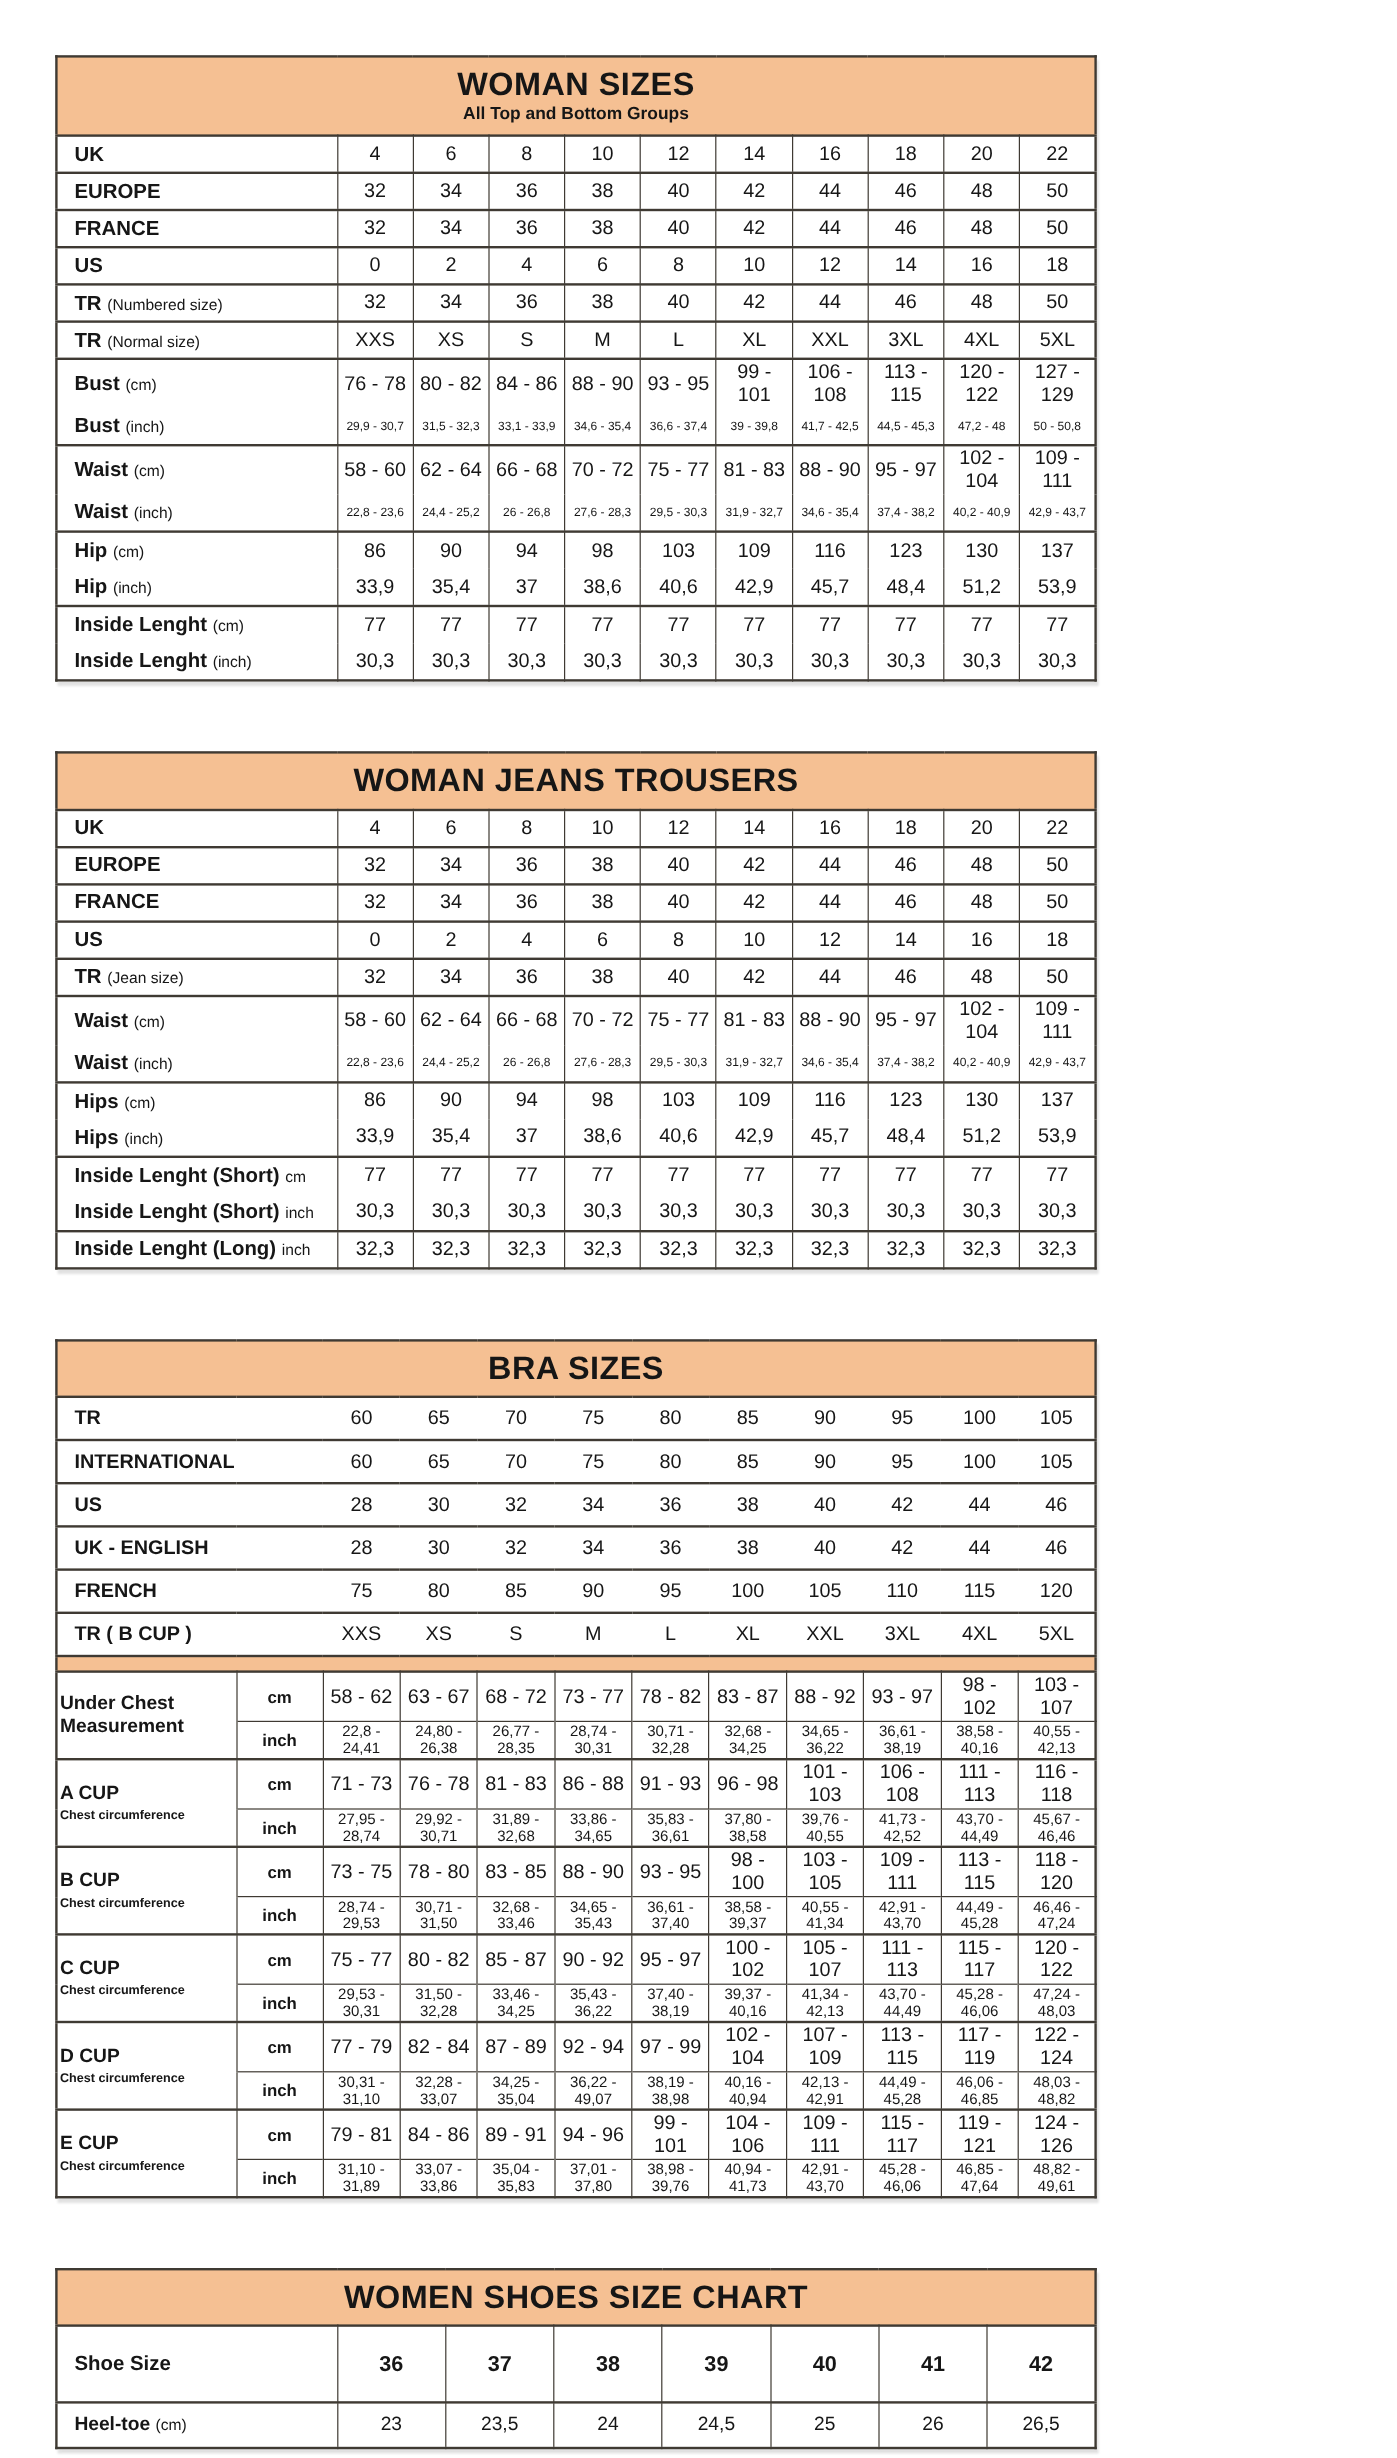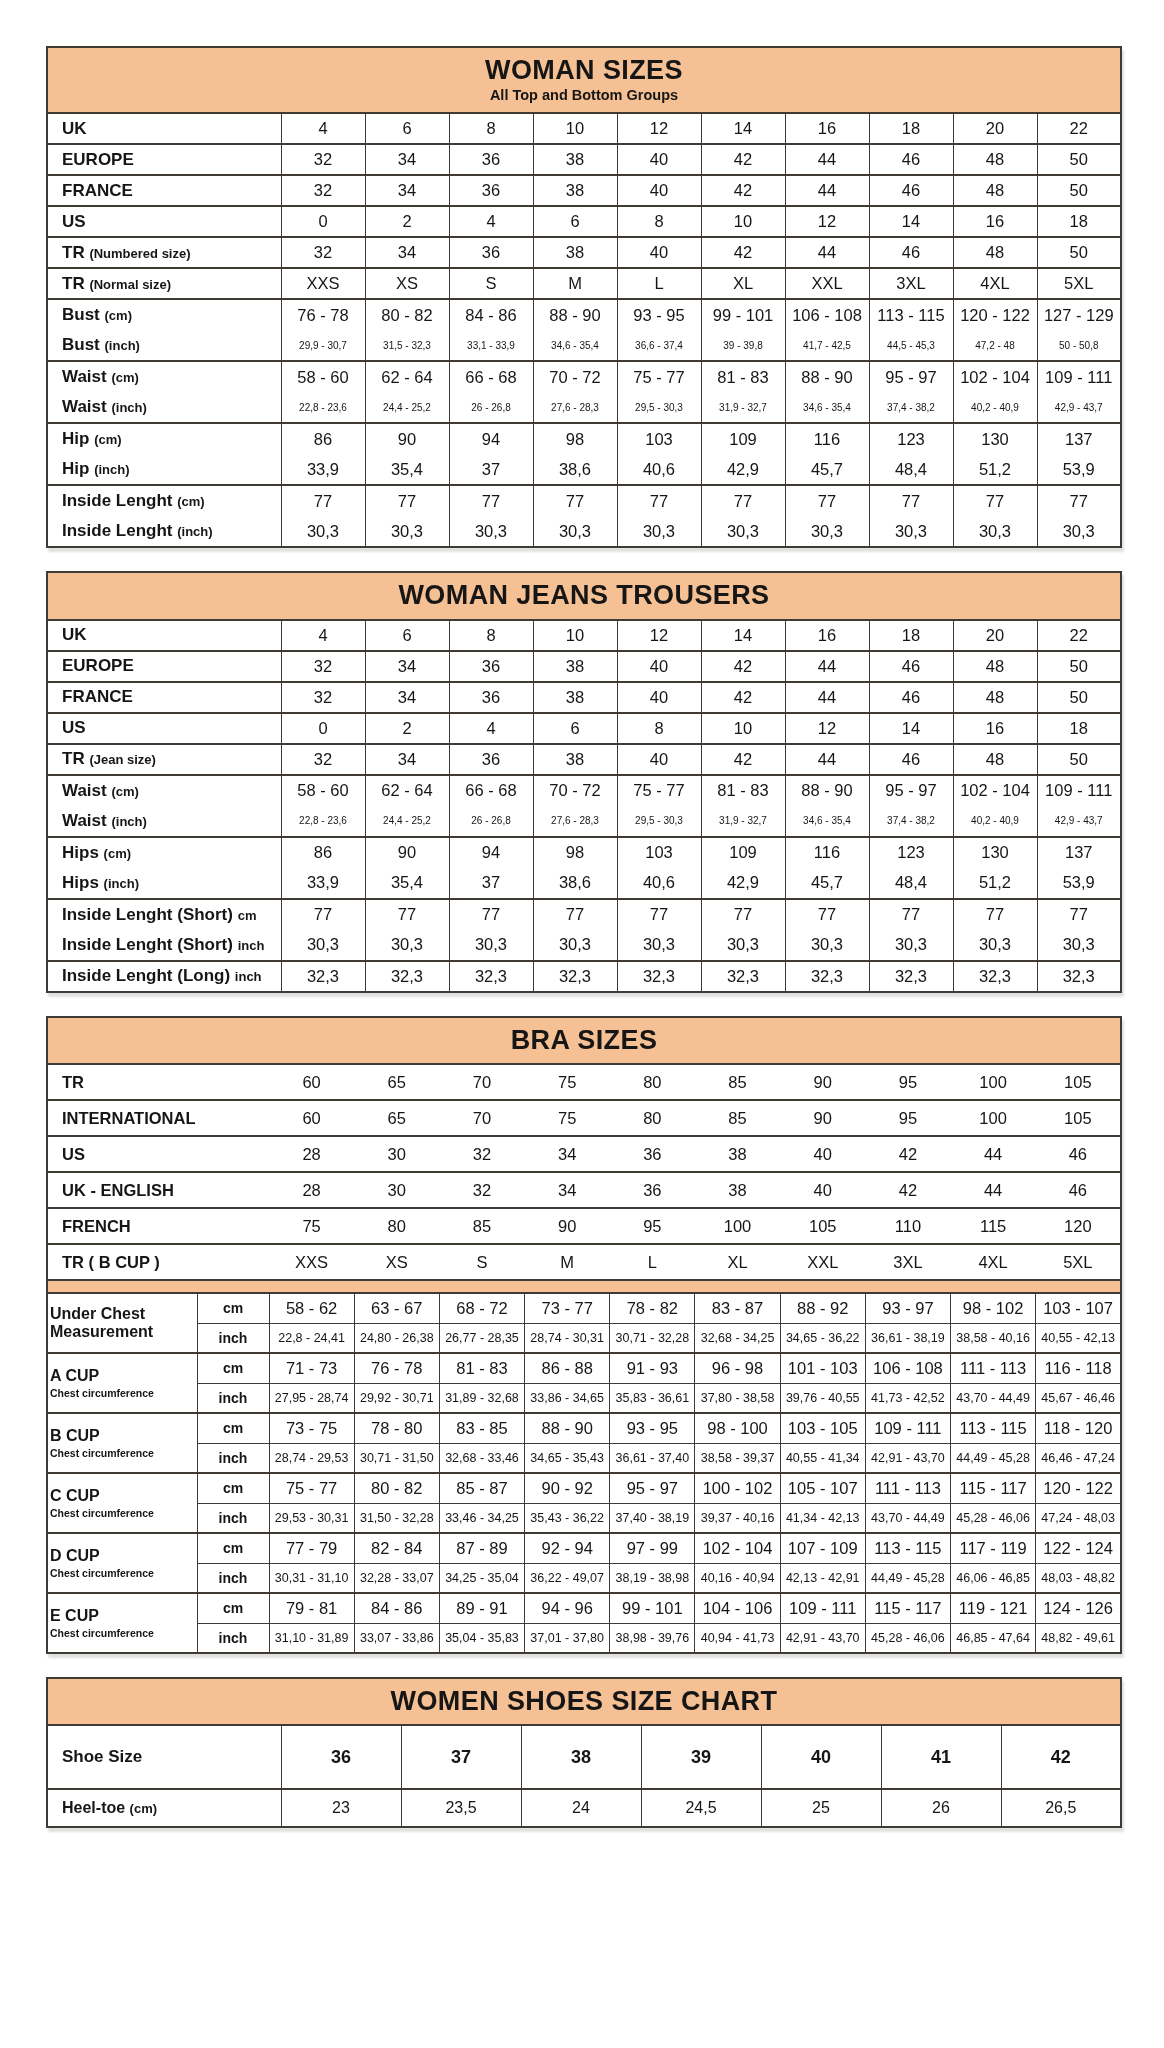--- a/index.html
+++ b/index.html
@@ -14,22 +14,22 @@
     min-height:2048px;
     background:#ffffff;
     color:var(--txt);
     font-family:"Liberation Sans", sans-serif;
   }
   .page{padding:46px 44px 60px 46px;}
 
   table{
     border-collapse:collapse;
     table-layout:fixed;
-    width:1076px;
-    margin:0 0 23px 0;
+    width:868px;
+    margin:0 0 58px 0;
     border:2.5px solid var(--bd);
     box-shadow:2px 4px 2px rgba(0,0,0,.12);
   }
   col.lblcol{width:234px;}
   .bra col.lblcol{width:150px;}
   .bra col.unitcol{width:72px;}
 
   th.bar{
     background:var(--peach);
     border-bottom:2.5px solid var(--bd);
@@ -48,21 +48,21 @@
     height:31px;
     padding:1px 2px;
   }
   .sizes td.lbl{
     border-left:none;
     text-align:left;
     padding-left:14px;
     font-weight:700;
     font-size:17px;
   }
-  .lbl .q{font-size:13px;font-weight:700;}
+  .lbl .q{font-size:13px;font-weight:400;}
   .sizes tr.inch td:not(.lbl){font-size:10px;}
 
   
   .shoes tr.shoe-main td{height:64px;}
   .shoes tr.shoe-main td:not(.lbl){font-size:18px;font-weight:700;}
   .shoes tr.shoe-heel td{height:38px;font-size:16px;}
 
   
   .bra td{text-align:center;padding:1px 2px;}
   .bra tbody.topsec td{border-top:2.4px solid var(--bd);height:36px;font-size:16.5px;}

